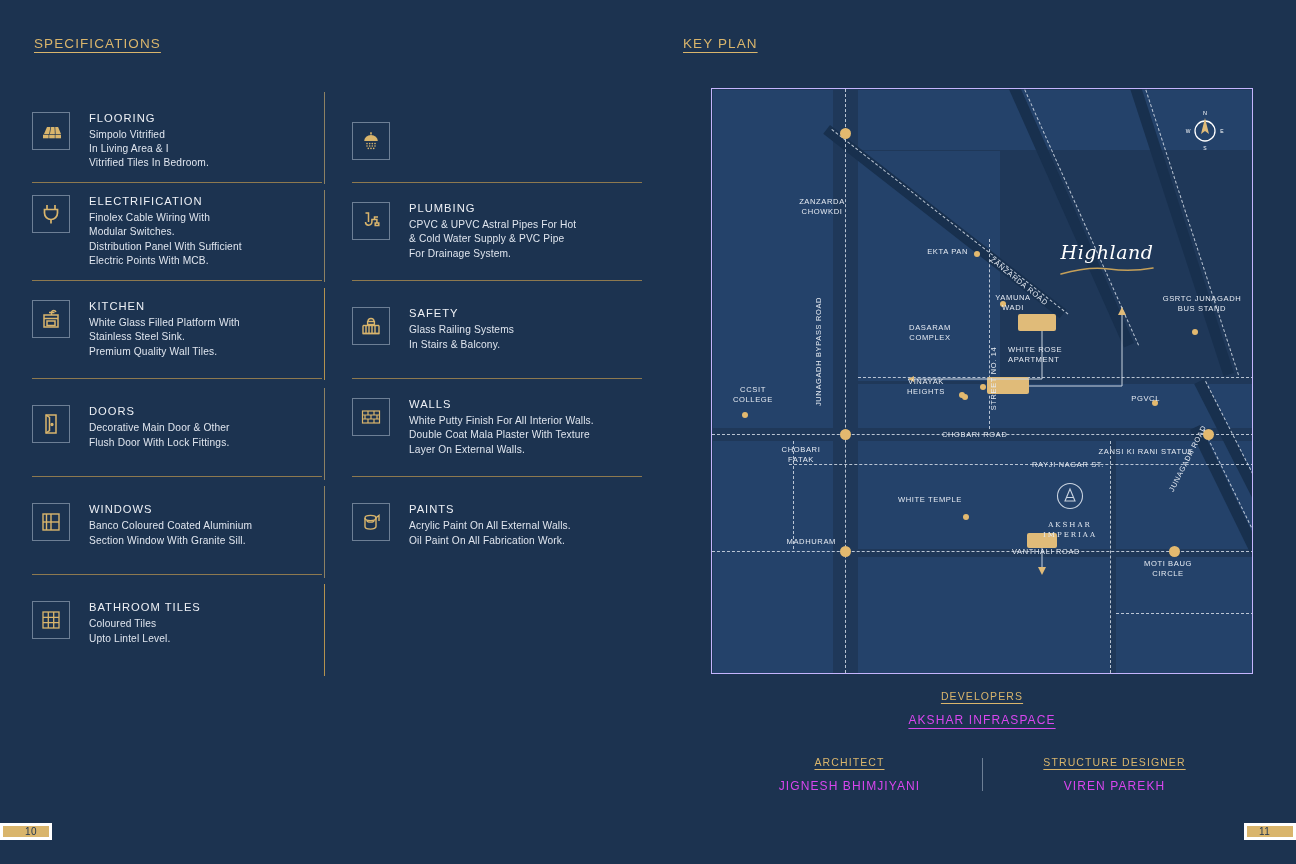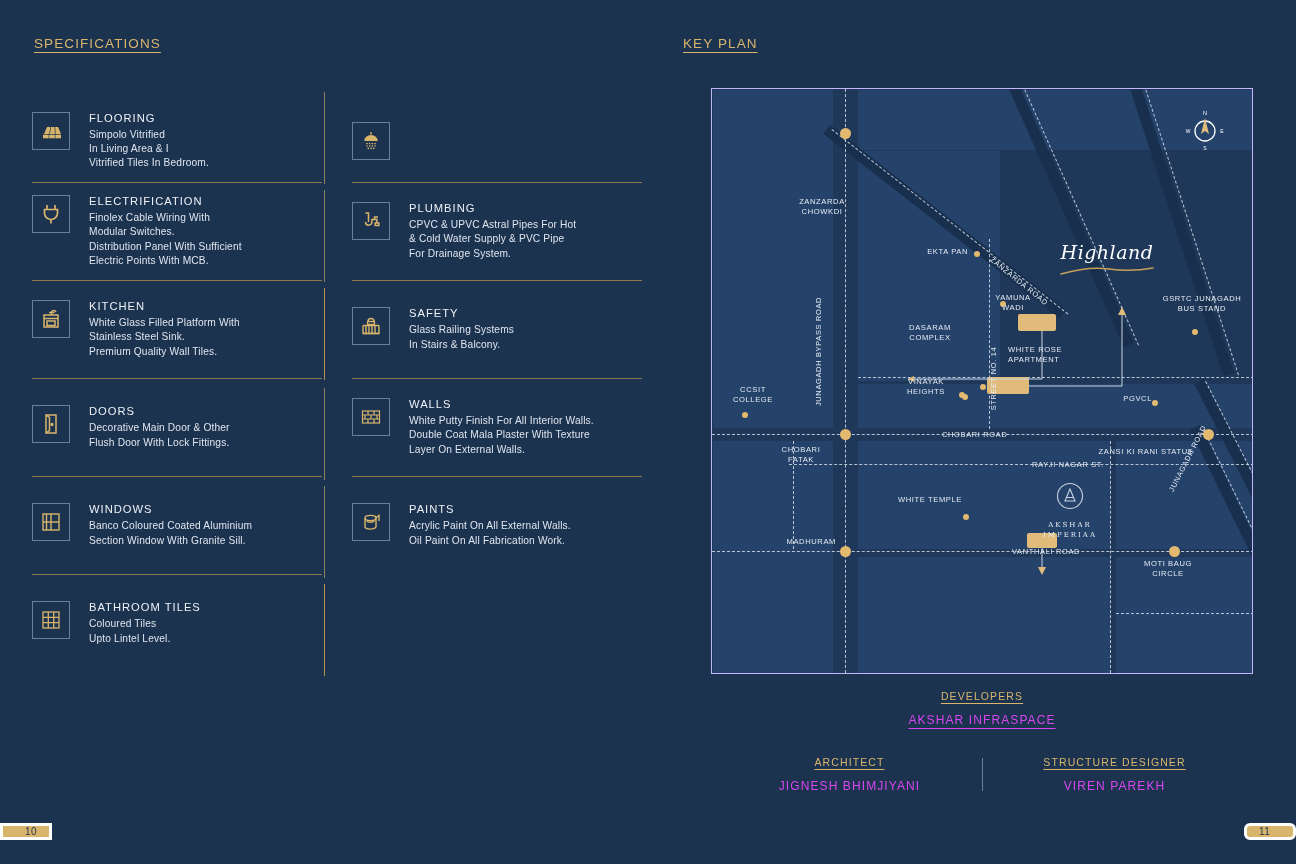--- a/index.html
+++ b/index.html
@@ -191,21 +191,21 @@
     position: absolute; bottom: 24px;
     width: 52px; height: 17px;
     background: #d9b56c;
     border: 3px solid #ffffff;
     color: #1c3350;
     font-size: 10px;
     display: flex; align-items: center; justify-content: center;
     letter-spacing: .5px;
   }
   #pagenum-left  { left: 0px; justify-content: flex-end; padding-right: 12px; }
-  #pagenum-right { right: 0px; justify-content: flex-start; padding-left: 12px; border-radius: 6px; }
+  #pagenum-right { right: 0px; justify-content: flex-start; padding-left: 12px; }
 </style>
 </head>
 <body>
 
 <div class="page">
 
   <div class="section-title" id="specs-title">SPECIFICATIONS</div>
 
   <div class="vdiv" style="top:92px;  height:92px;"></div>
   <div class="vdiv" style="top:190px; height:92px;"></div>
@@ -527,21 +527,21 @@
     <div class="mlabel" style="left:268px; top:204px; width:66px;">YAMUNA
 WADI</div>
     <div class="mlabel l" style="left:296px; top:256px; width:84px;">WHITE ROSE
 APARTMENT</div>
     <div class="mlabel" style="left:435px; top:205px; width:110px;">GSRTC JUNAGADH
 BUS STAND</div>
     <div class="mlabel" style="left:2px;   top:296px; width:78px;">CCSIT
 COLLEGE</div>
     <div class="mlabel" style="left:180px; top:288px; width:68px;">VINAYAK
 HEIGHTS</div>
-    <div class="mlabel r" style="left:384px; top:305px; width:56px;">PGVCL</div>
+    <div class="mlabel r" style="left:392px; top:305px; width:56px;">PGVCL</div>
     <div class="mlabel" style="left:50px;  top:356px; width:78px;">CHOBARI
 FATAK</div>
     <div class="mlabel r" style="left:160px; top:406px; width:90px;">WHITE TEMPLE</div>
     <div class="mlabel r" style="left:40px;  top:448px; width:84px;">MADHURAM</div>
     <div class="mlabel" style="left:370px; top:358px; width:128px;">ZANSI KI RANI STATUE</div>
     <div class="mlabel" style="left:412px; top:470px; width:88px;">MOTI BAUG
 CIRCLE</div>
 
     <div class="rlabel" style="left:52px; top:258px; transform-origin:center; transform: rotate(-90deg);">JUNAGADH BYPASS ROAD</div>
     <div class="rlabel" style="left:282px; top:166px; transform-origin:left top; transform: rotate(39deg);">ZANZARDA ROAD</div>

